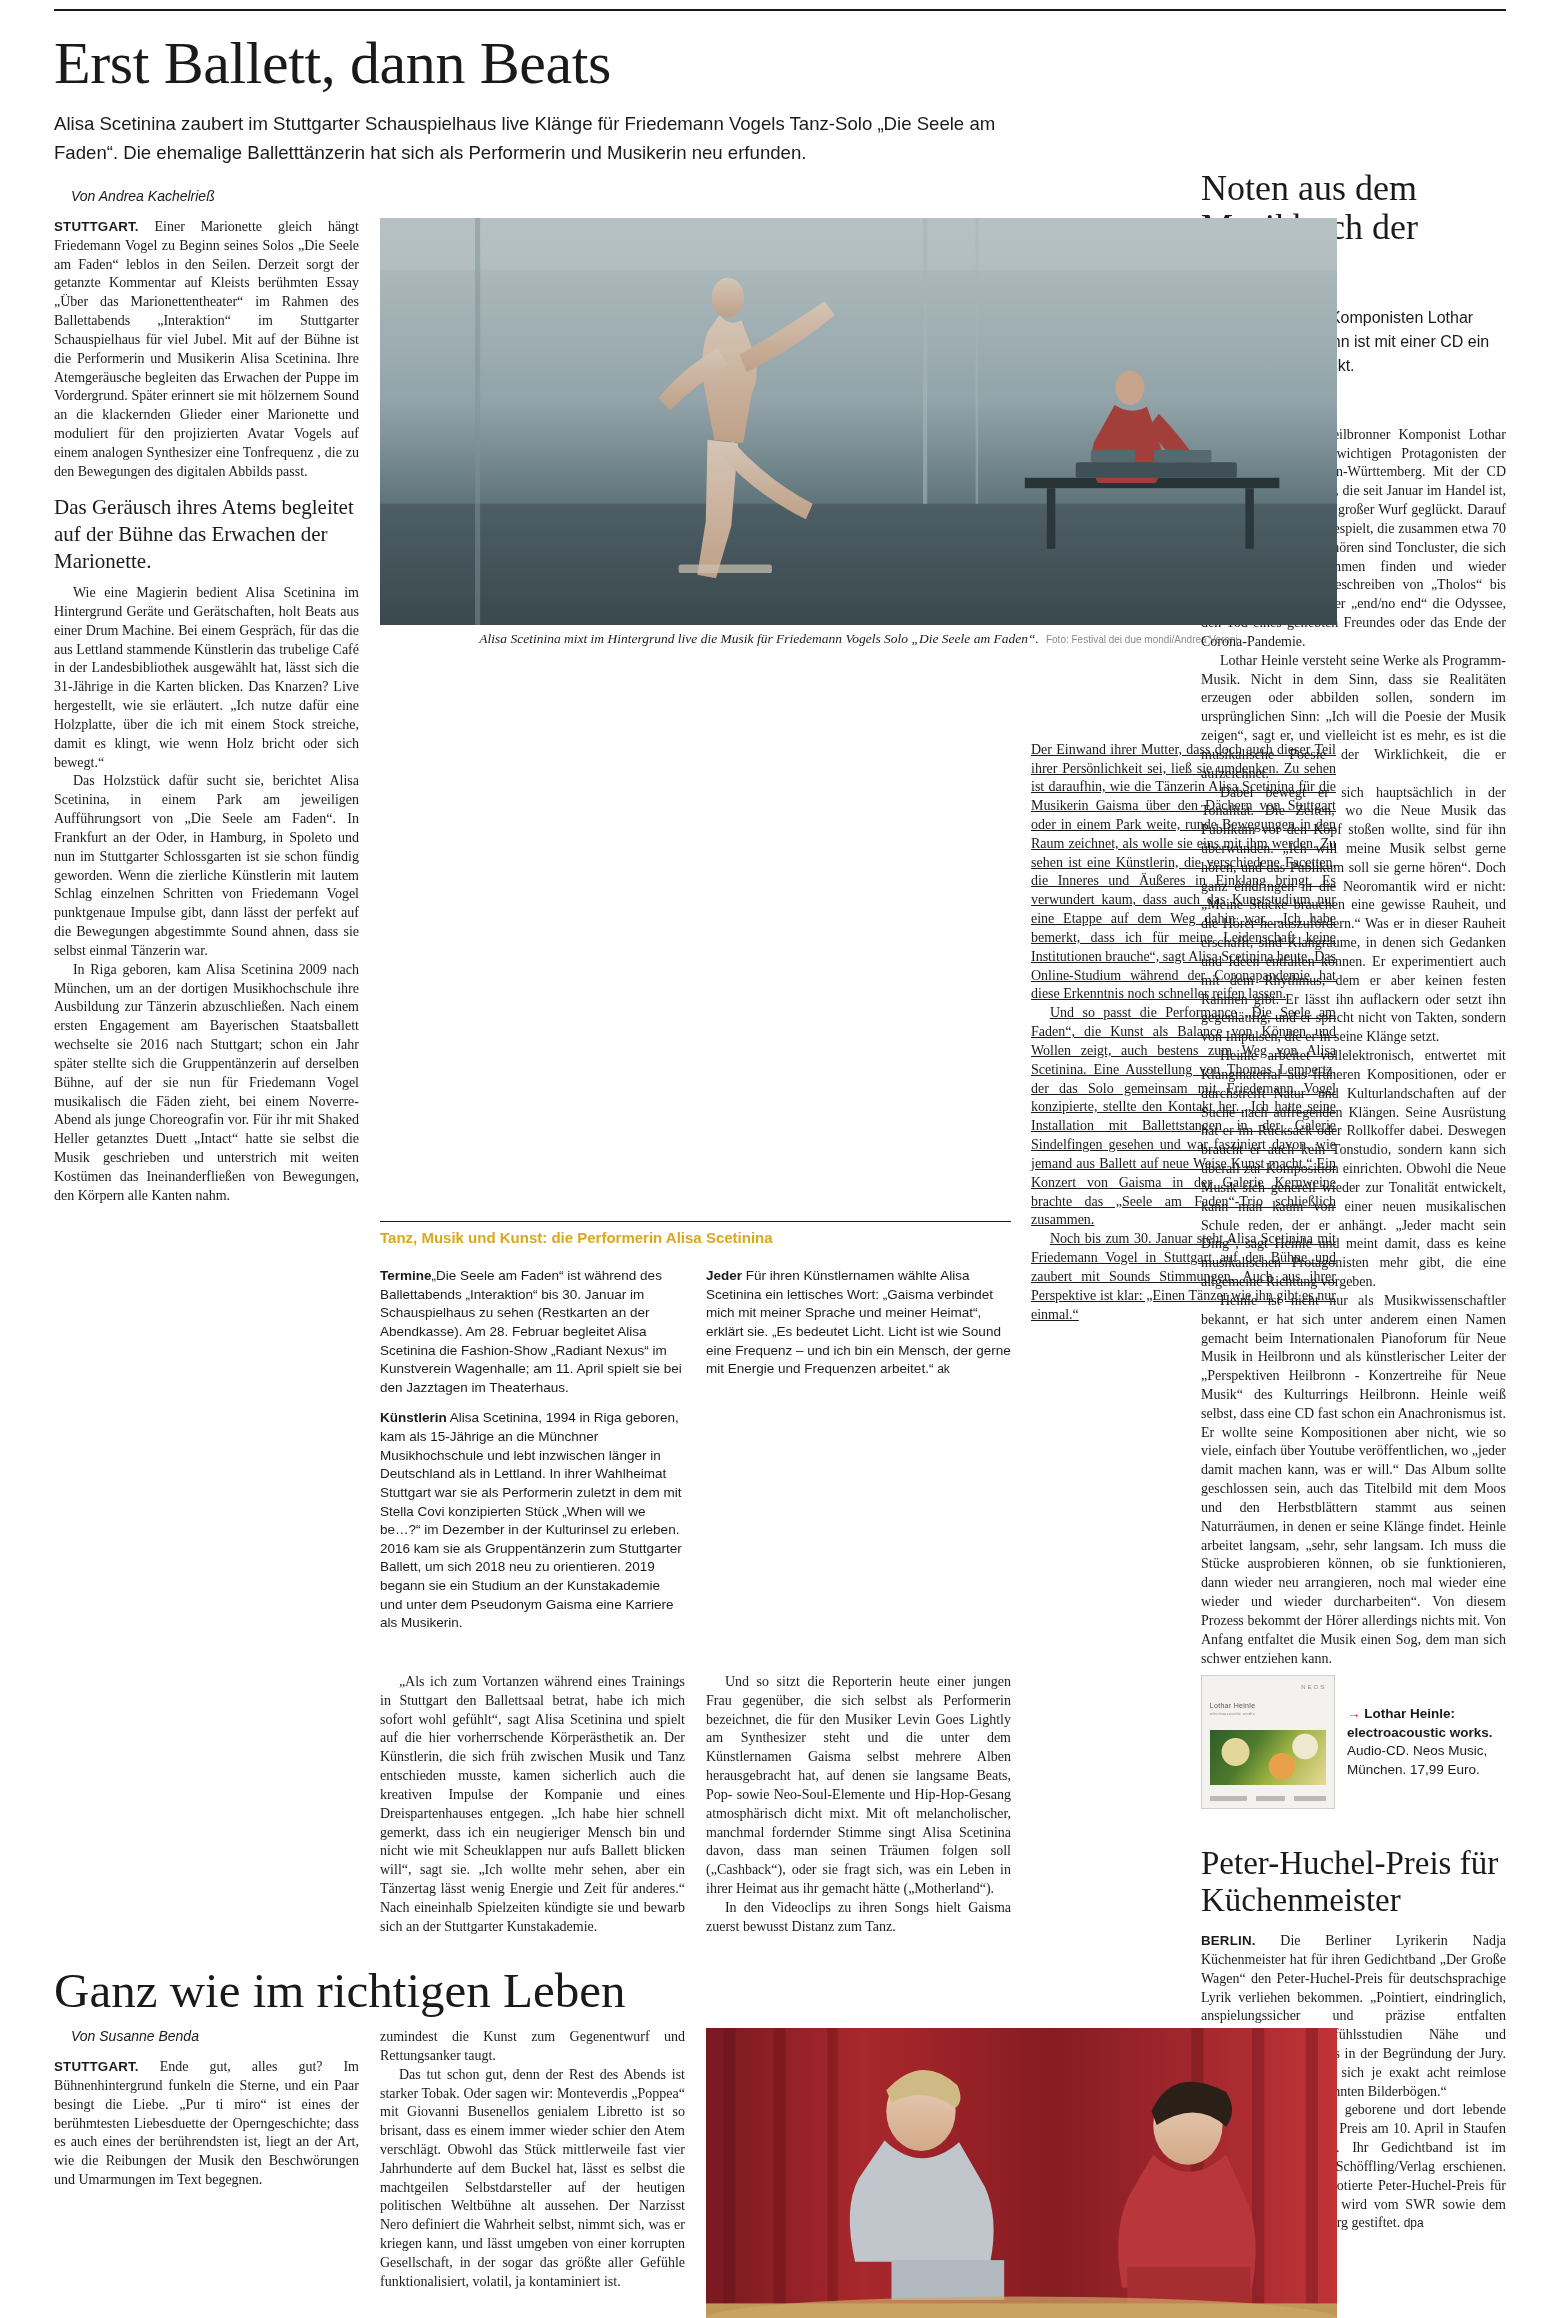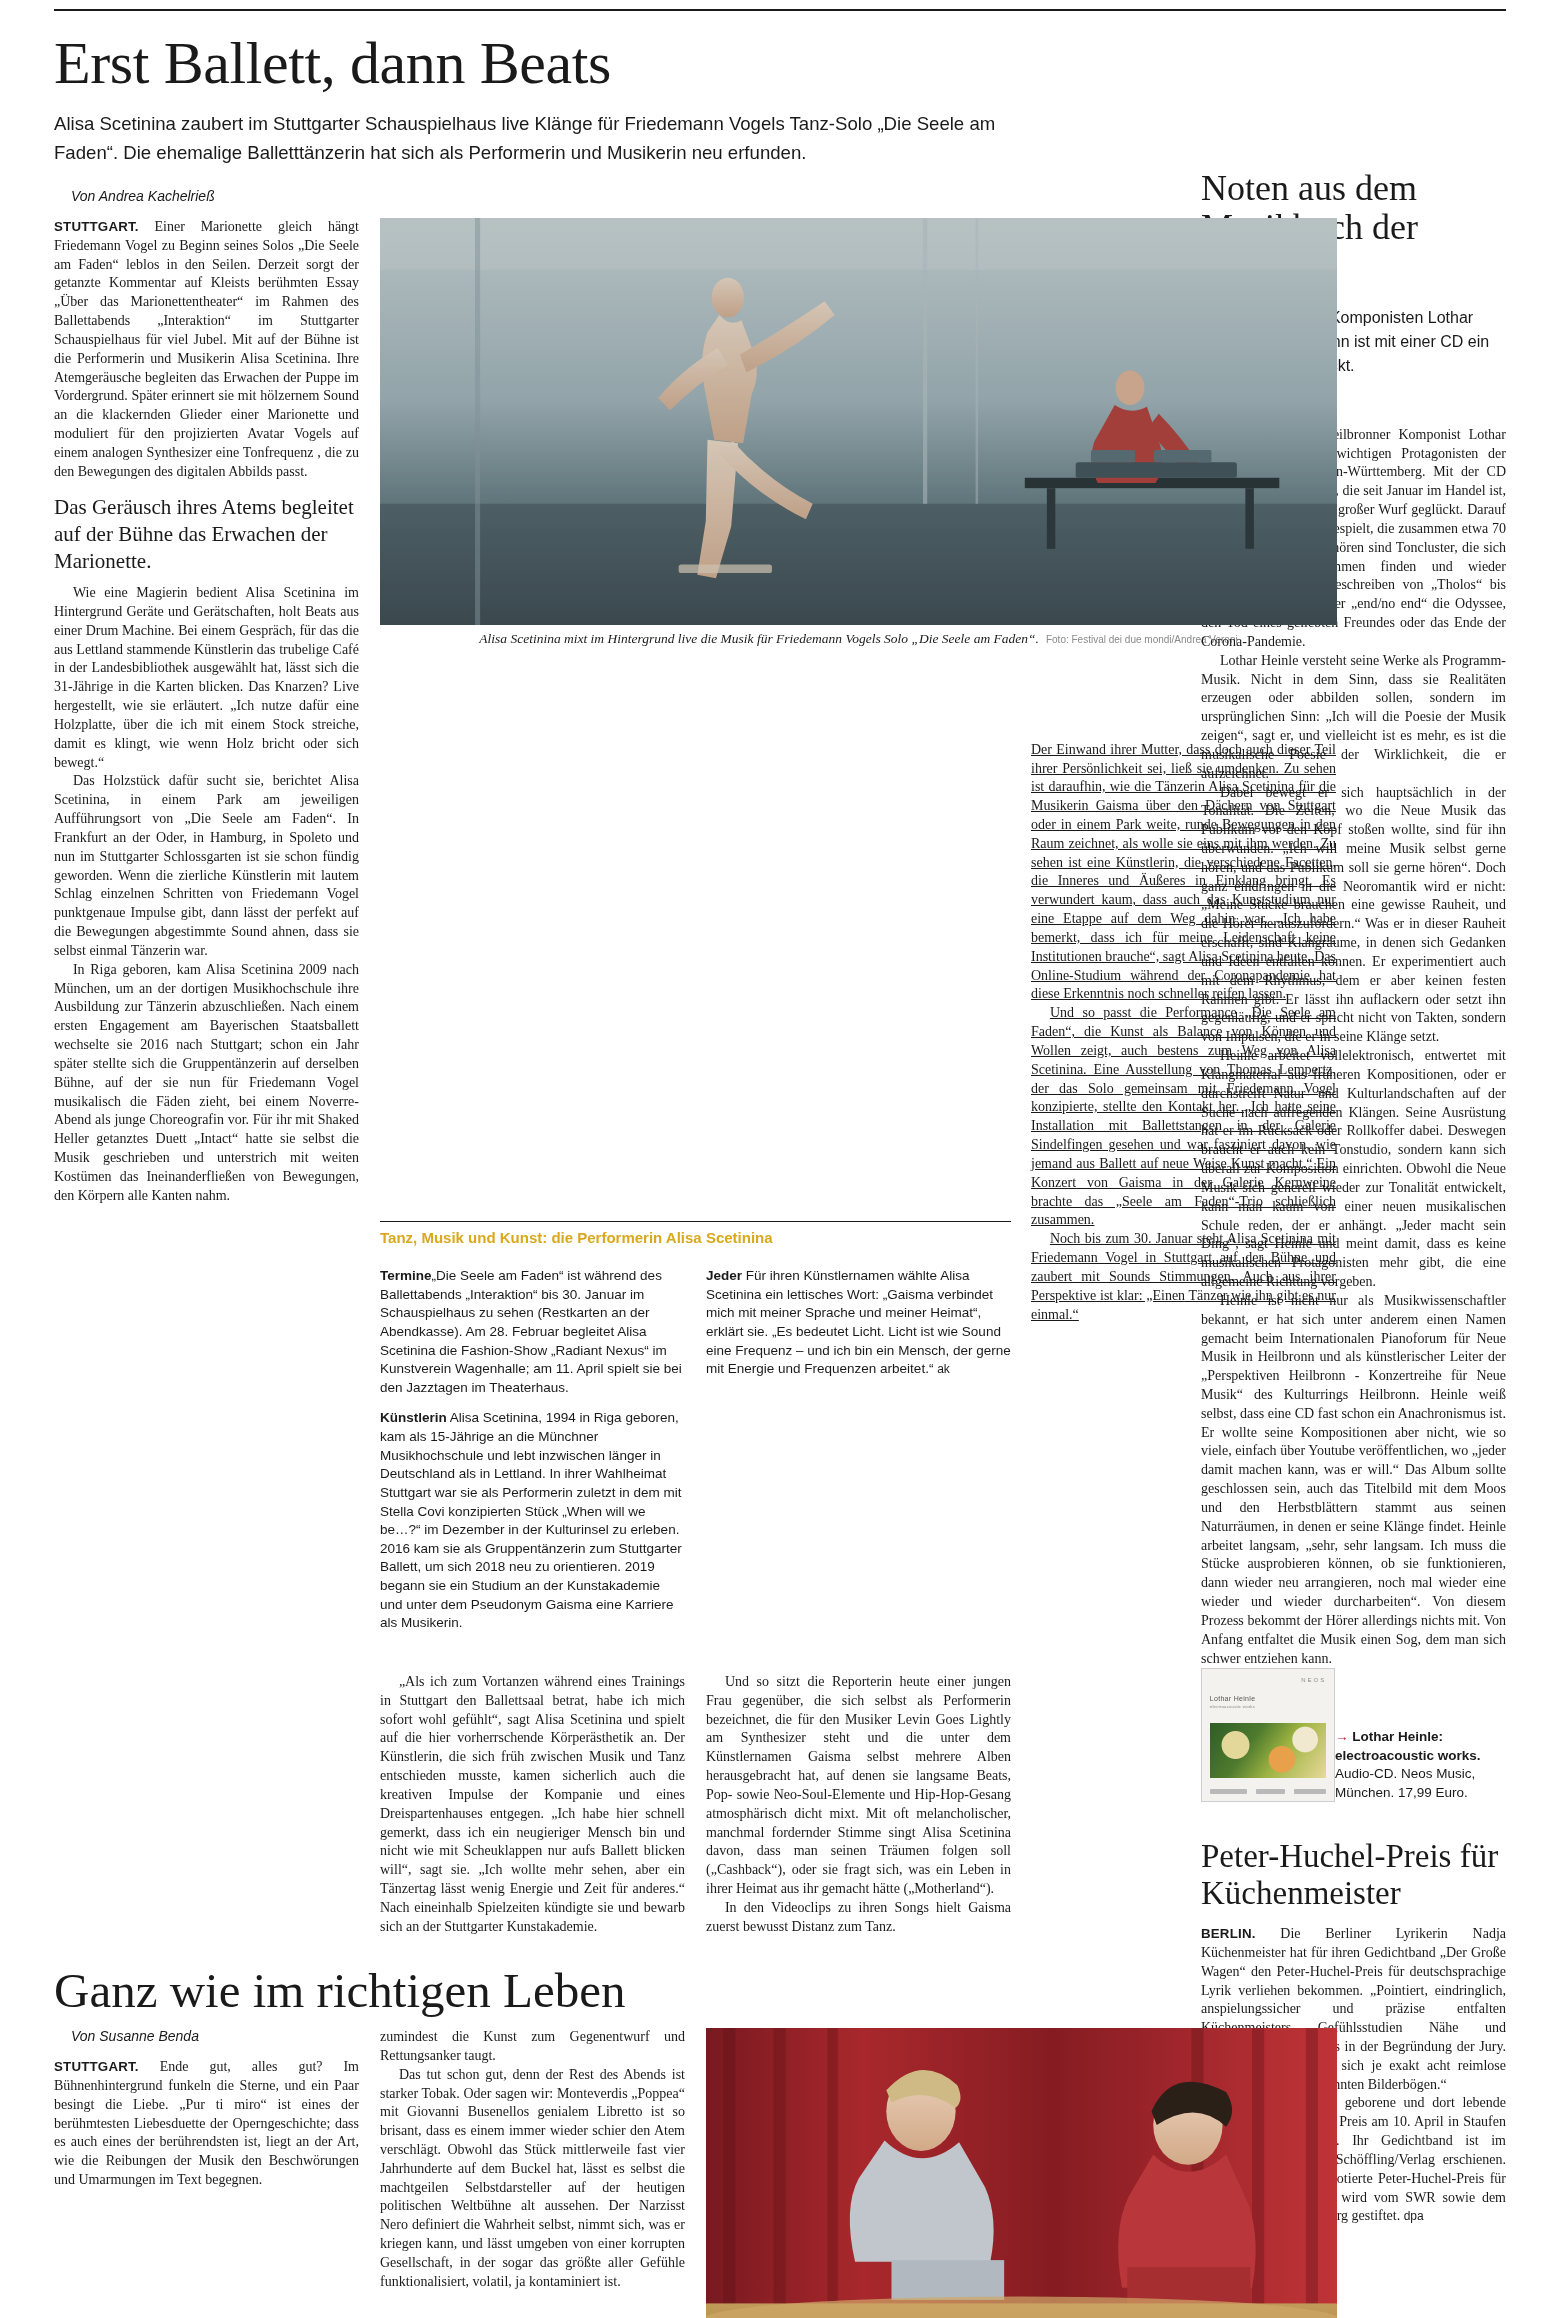--- a/index.html
+++ b/index.html
@@ -82,21 +82,21 @@
   .art2-grid { display:grid; grid-template-columns:305px 21px 305px 21px 305px 21px 305px;
                margin-top:1.7px; }
   .g1 { grid-column:1; } .g2 { grid-column:3; }
 
   .refline { font-family:"Liberation Sans", sans-serif; font-size:13.5px; line-height:1.38;
              margin-top:10.4px; }
   .refline .arrow { color:#c0142c; font-weight:700; }
   .refline b { font-weight:700; }
 
   
-  .cdbox { display:flex; margin-top:0; align-items:flex-end; }
+  .cdbox { display:flex; gap:12px; margin-top:7px; align-items:center; }
   .cdcover { width:134px; height:134px; border:0.9px solid #cfcfcf; background:#f3f2ef;
              position:relative; flex:0 0 auto; }
   .cdcover .neos { position:absolute; right:7.8px; top:7.8px; font-family:"Liberation Sans", sans-serif;
                    font-size:6px; letter-spacing:2px; color:#8c8c8c; }
   .cdcover .nm { position:absolute; left:7.8px; top:26px; font-family:"Liberation Sans", sans-serif;
                  font-size:7px; color:#555; letter-spacing:0.3px; }
   .cdcover .nm small { display:block; font-size:4.3px; color:#888; letter-spacing:0.2px; margin-top:1.7px; }
   .cdcover .art { position:absolute; left:7.8px; right:7.8px; top:54px; height:55px;
                   background:
                     radial-gradient(circle at 22% 40%, #e3d79a 0 14%, transparent 15%),

